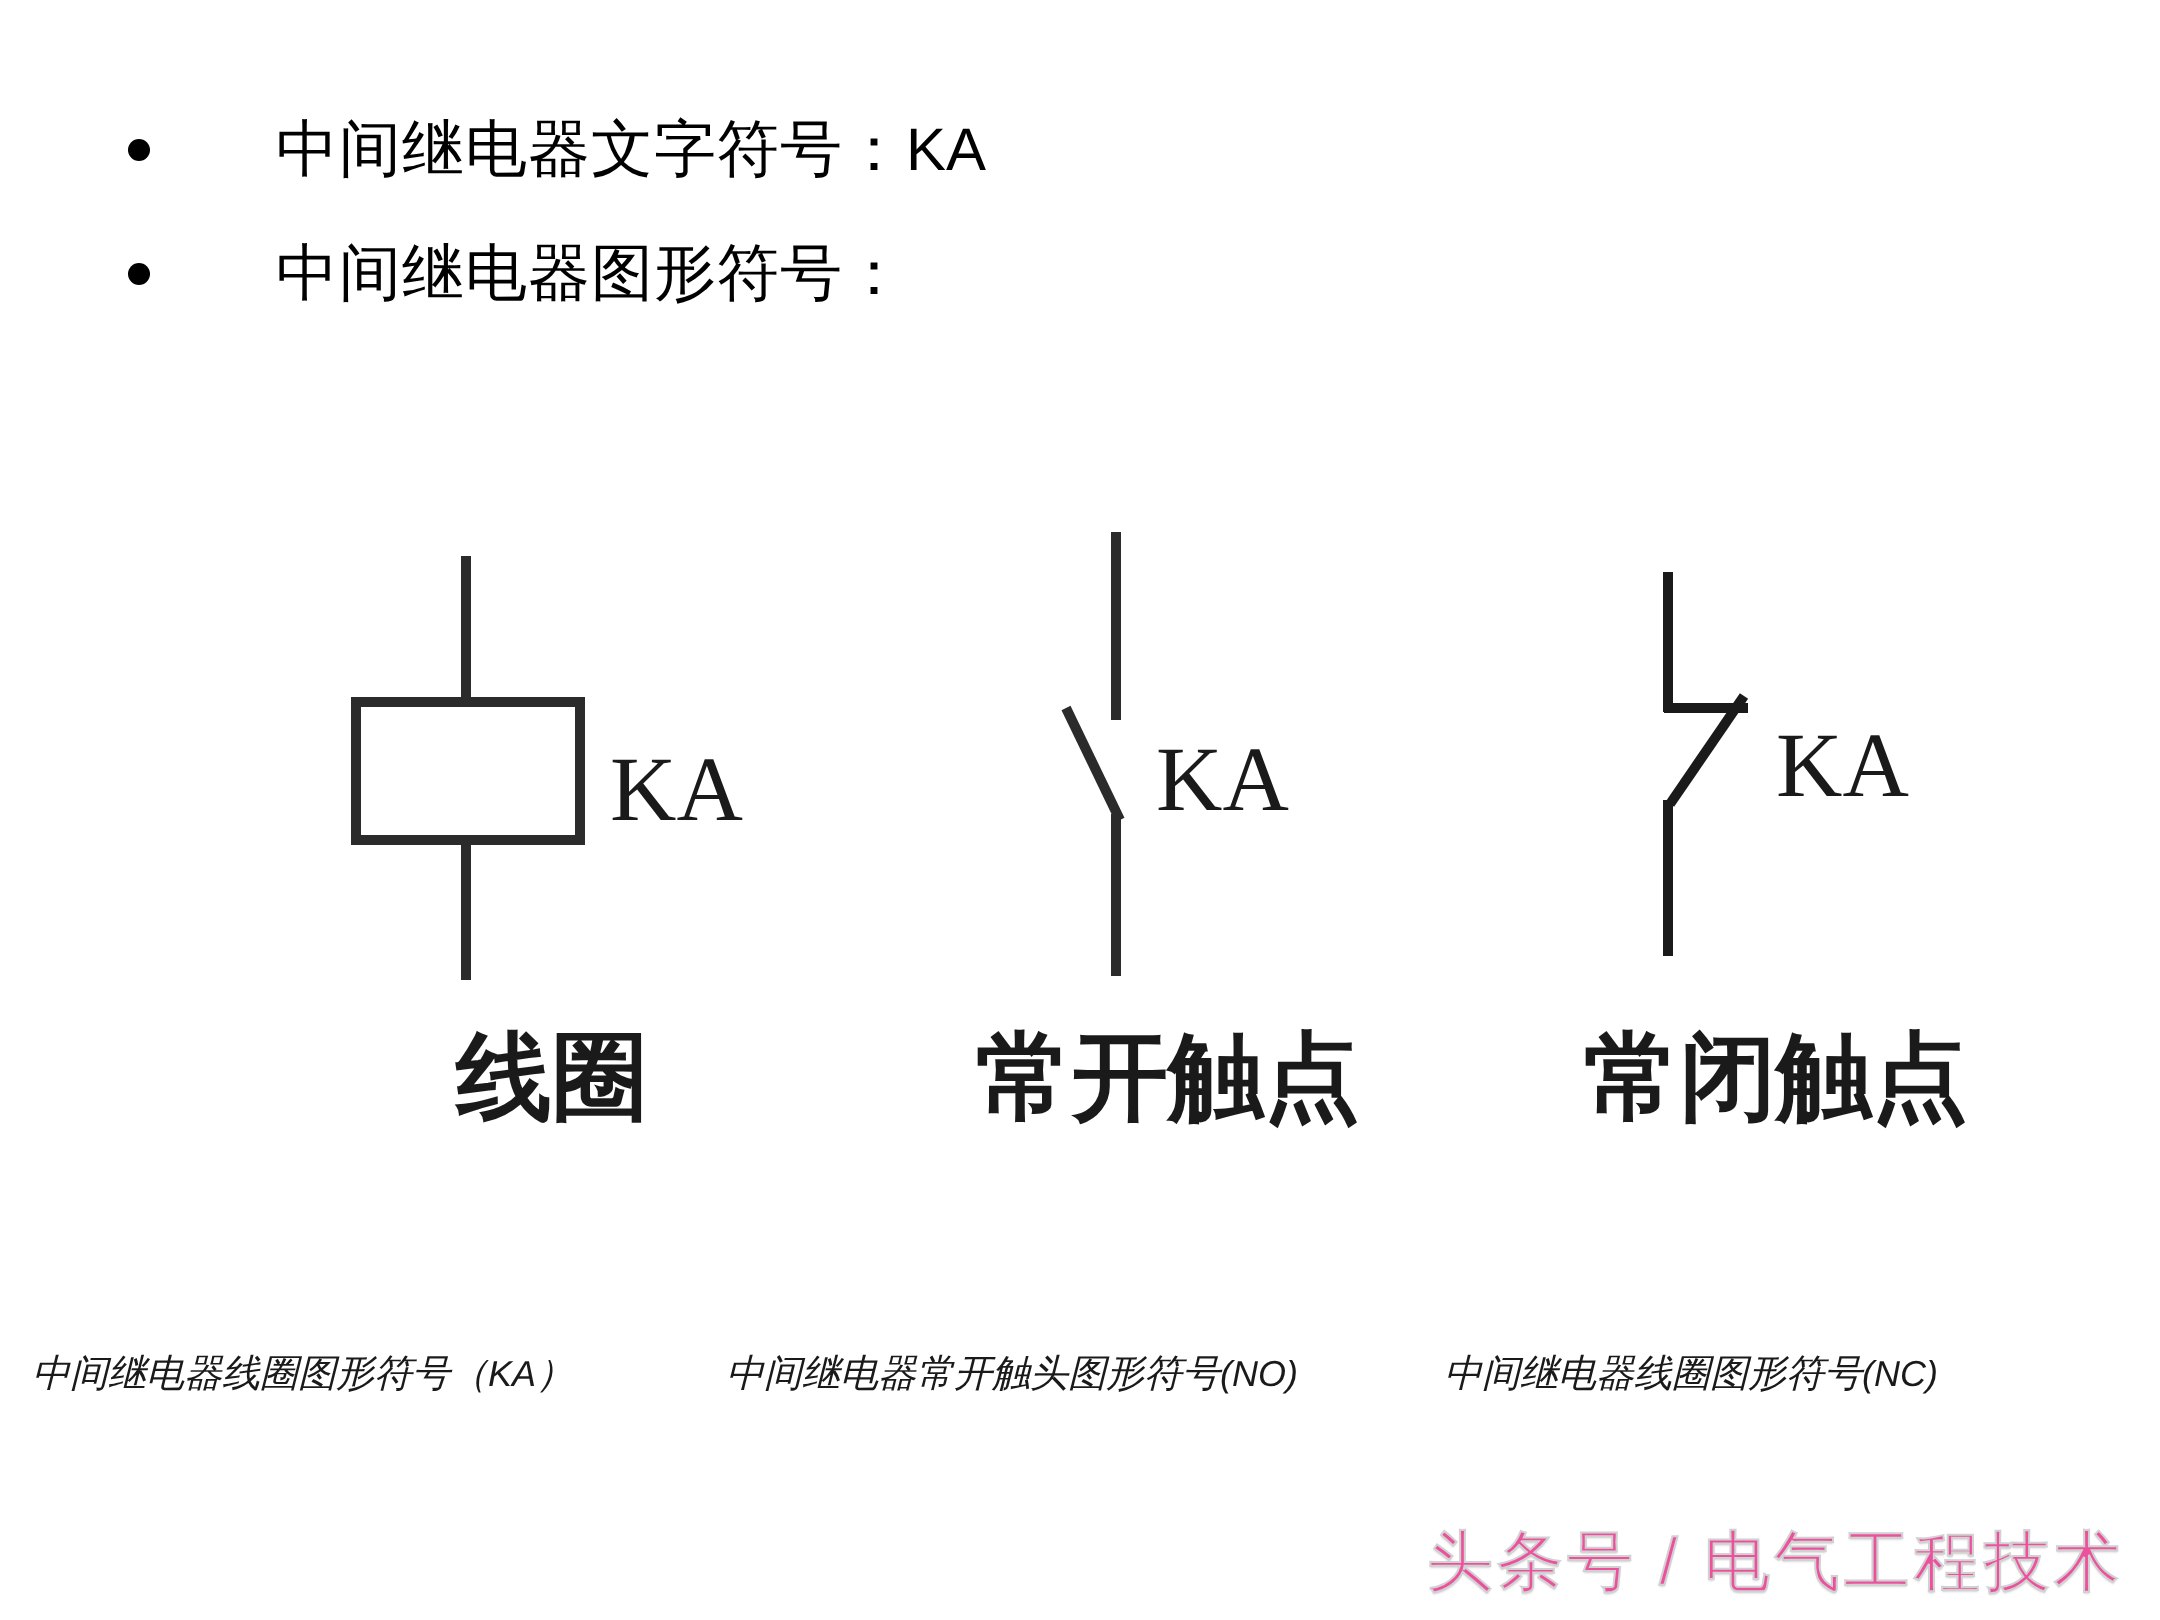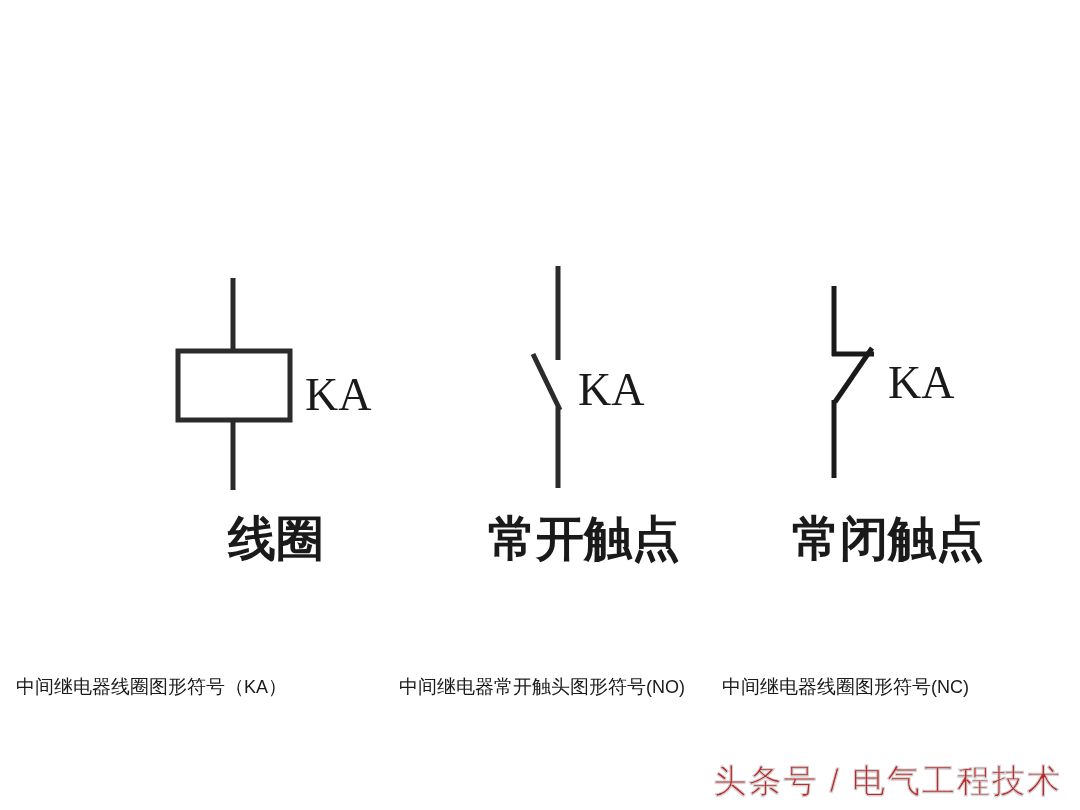--- a/index.html
+++ b/index.html
@@ -91,59 +91,73 @@
     fill: #1a1a1a;
   }
 
   
   .captions {
     position: absolute;
     left: 0;
     top: 672px;
     width: 1066px;
     height: 34px;
+    font-style: italic;
   }
   .caption {
     position: absolute;
     top: 0;
     font-family: "Liberation Serif", "DejaVu Serif", serif;
     font-size: 19px;
     line-height: 30px;
     color: #1a1a1a;
     white-space: nowrap;
   }
   .caption .latin {
     font-family: "Liberation Sans", "DejaVu Sans", sans-serif;
     font-size: 18px;
   }
   #caption-coil { left: 16px; }
-  #caption-no   { left: 363px; margin-left: 36px; }
+  #caption-no   { left: 363px; }
   #caption-nc   { left: 722px; }
 
   
   .watermark {
     position: absolute;
     right: 18px;
     bottom: 6px;
     font-family: "Liberation Sans", "DejaVu Sans", sans-serif;
     font-size: 33px;
     letter-spacing: 2px;
-    color: #b91c1c;
+    color: #ec4899;
     -webkit-text-stroke: 1px #cfcfcf;
     text-shadow: 0 1px 1px rgba(170,170,170,0.55);
     white-space: nowrap;
     user-select: none;
     opacity: 0.95;
   }
 </style>
 </head>
 <body>
 
 <div class="slide">
 
+  <div class="bullet-list">
+
+    <div class="bullet-row">
+      <span class="bullet-marker"></span>
+      <span class="bullet-text"><span>中间继电器文字符号：</span><span class="latin">KA</span></span>
+    </div>
+
+    <div class="bullet-row">
+      <span class="bullet-marker"></span>
+      <span class="bullet-text"><span>中间继电器图形符号：</span><span class="latin"></span></span>
+    </div>
+
+  </div>
 
   <div class="diagram-area">
 
     <svg id="symbol-coil" class="symbol-svg" width="280" height="320" viewBox="0 0 280 320">
       <line x1="83" y1="28" x2="83" y2="101" stroke="#2b2b2b" stroke-width="5"></line>
       <rect x="28" y="101" width="112" height="69" fill="#ffffff" stroke="#2b2b2b" stroke-width="5"></rect>
       <line x1="83" y1="170" x2="83" y2="240" stroke="#2b2b2b" stroke-width="5"></line>
       <text class="svg-ka" x="155" y="160">KA</text>
       <text class="svg-cn" x="78" y="305">线圈</text>
     </svg>

